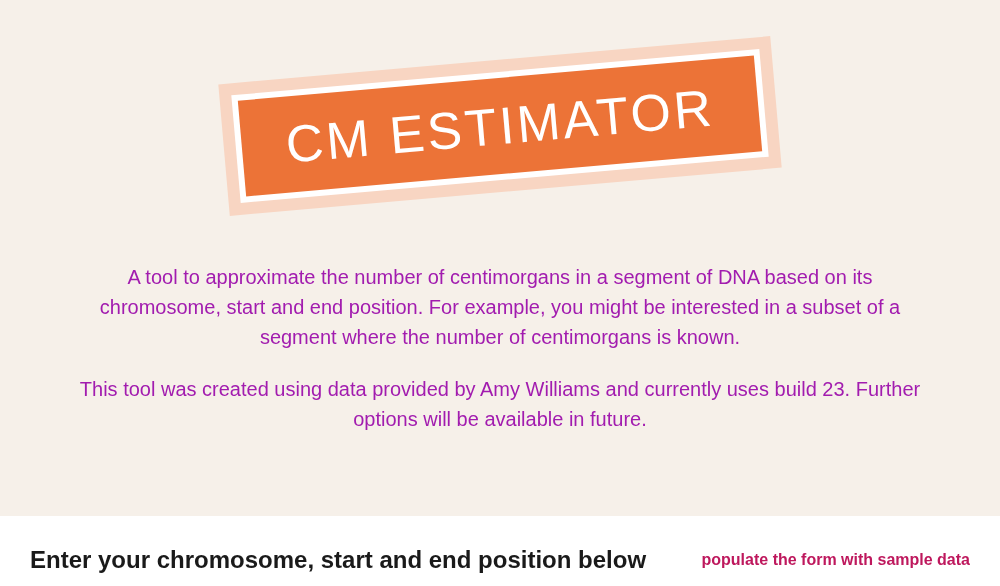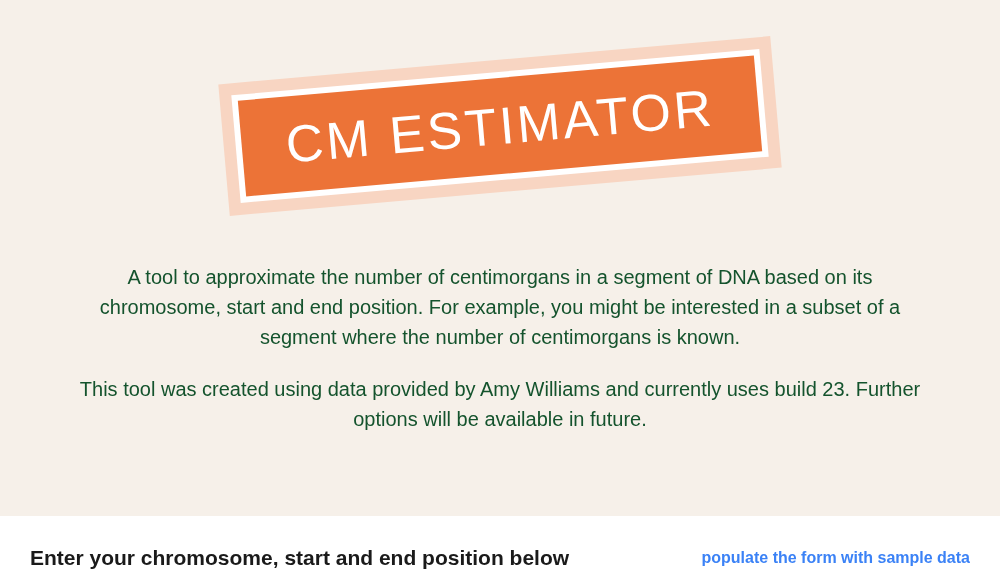--- a/index.html
+++ b/index.html
@@ -27,44 +27,44 @@
   .banner {
     background: #ec7337;
     color: #fff;
     font-size: 52px;
     font-weight: 300;
     letter-spacing: 3px;
     padding: 18px 44px;
     white-space: nowrap;
   }
   .desc {
-    color: #14532d;
+    color: #a21caf;
     font-size: 20px;
     line-height: 1.5;
     max-width: 860px;
     margin: 30px auto 0;
   }
   .desc p { margin-bottom: 22px; }
   .form-section {
     background: #fff;
     padding: 30px 30px 10px;
   }
   .form-header {
     display: flex;
     justify-content: space-between;
     align-items: center;
     margin-bottom: 24px;
   }
   .form-title {
     color: #1a1a1a;
-    font-size: 21px;
+    font-size: 24px;
     font-weight: 700;
   }
   .sample-link {
-    color: #3b82f6;
+    color: #be185d;
     font-size: 16px;
     font-weight: 600;
     text-decoration: none;
     cursor: pointer;
   }
 </style>
 </head>
 <body>
 
 <section class="hero">

